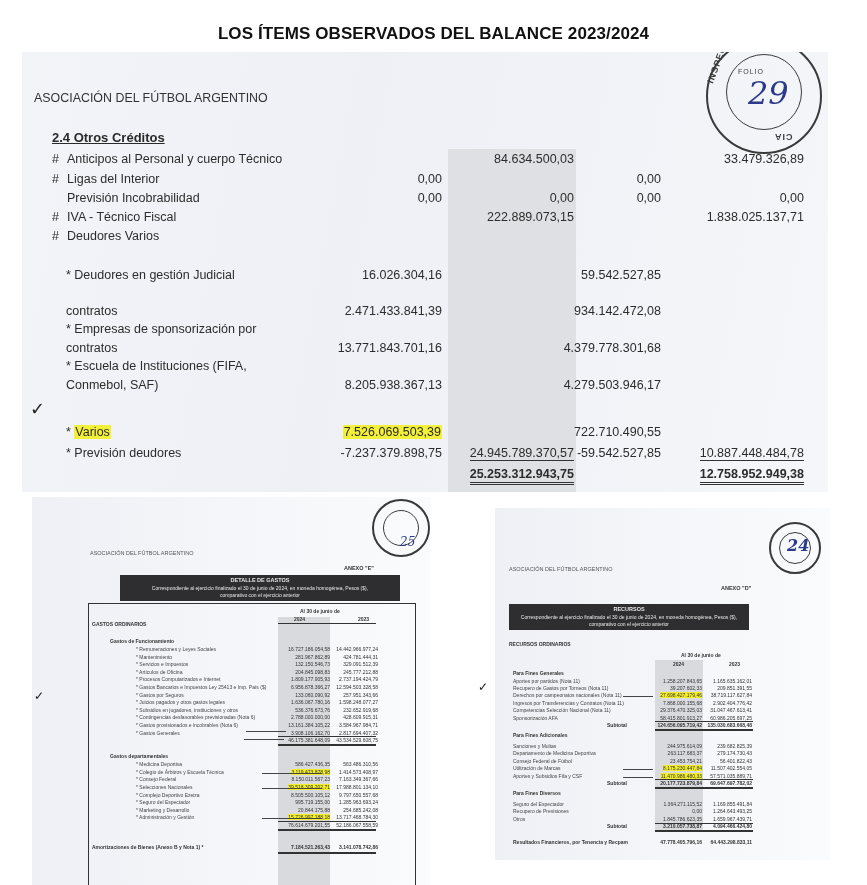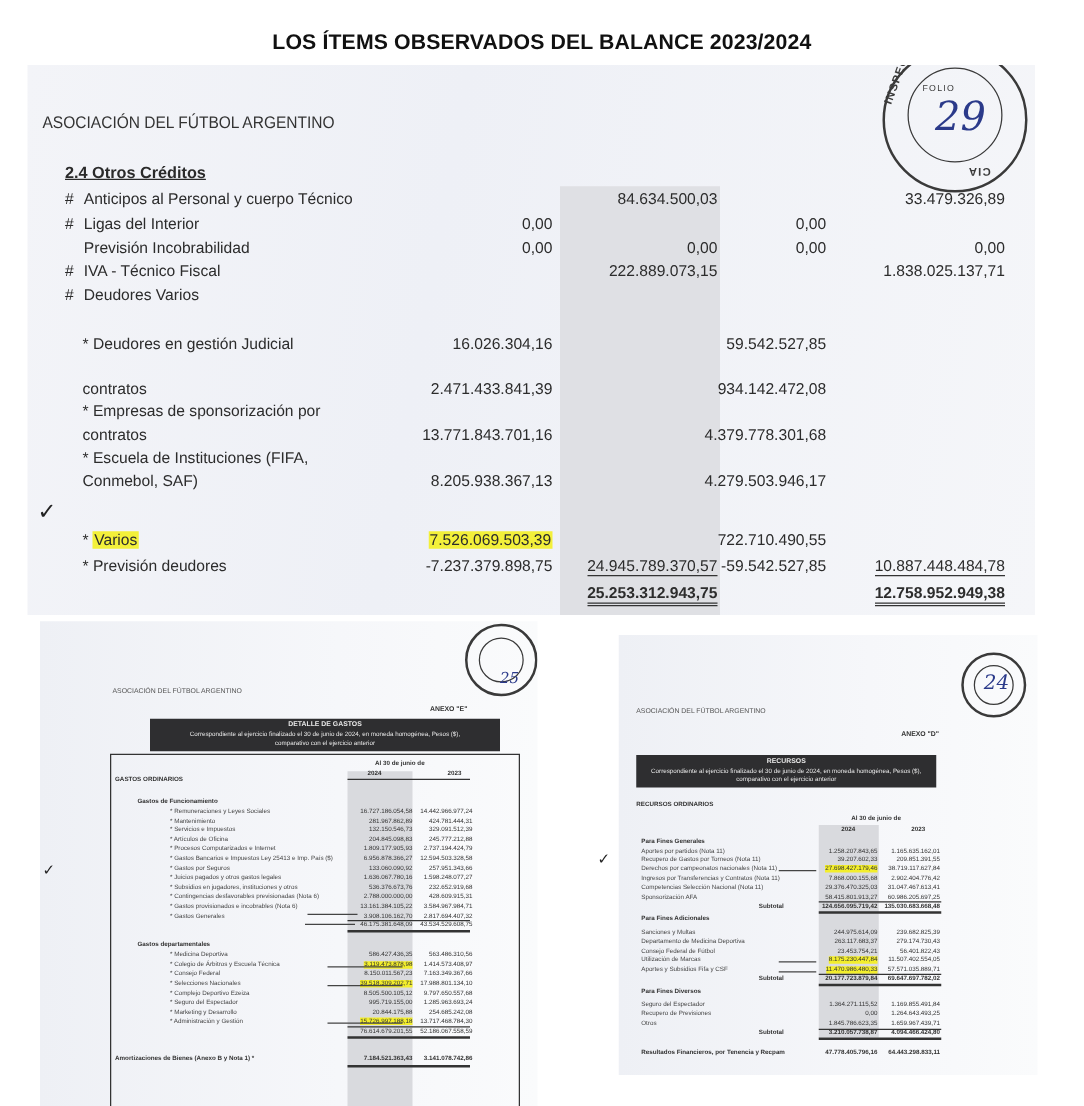--- a/index.html
+++ b/index.html
@@ -317,21 +317,21 @@
     <div style="position: absolute; left: 0px; top: 347px; width: 100%; height: 7px;">
       <div class="ds-text ds-bold" style="left: 60px; top: 0px;">Amortizaciones de Bienes (Anexo B y Nota 1) *</div>
       <div class="ds-num ds-bold" style="right: 100px; top: 0px;">7.184.521.363,43</div>
       <div class="ds-num ds-bold" style="right: 52px; top: 0px;">3.141.078.742,86</div>
     </div>
     <div class="ds-line" style="left: 246px; top: 355px; width: 98px; height: 2px;"></div>
     <div class="check-mark" style="left: 2px; top: 192px; font-size: 12px;">✓</div>
   </div>
 
 <div class="doc-small" style="left:495px; top:508px; width:335px; height:352px;">
-  <div class="stamp" style="left:274px; top:14px; width:52px; height:52px;">
+  <div class="stamp" style="left:274px; top:14px; width:52px; height:52px;font-weight:bold;">
     <div class="stamp-inner" style="left:8px; top:8px; width:32px; height:32px;"></div>
     <div class="stamp-num" style="left:16px; top:12px; font-size:16px;">24</div>
   </div>
   <div class="ds-org" style="left:14px; top:58px;">ASOCIACIÓN DEL FÚTBOL ARGENTINO</div>
   <div class="ds-annex" style="left:226px; top:77px;">ANEXO "D"</div>
   <div class="ds-banner" style="left:14px; top:96px; width:240px; height:26px; padding-top:2px;">
     <div class="b-title">RECURSOS</div>
     <div>Correspondiente al ejercicio finalizado el 30 de junio de 2024, en moneda homogénea, Pesos ($),</div>
     <div>comparativo con el ejercicio anterior</div>
   </div>

